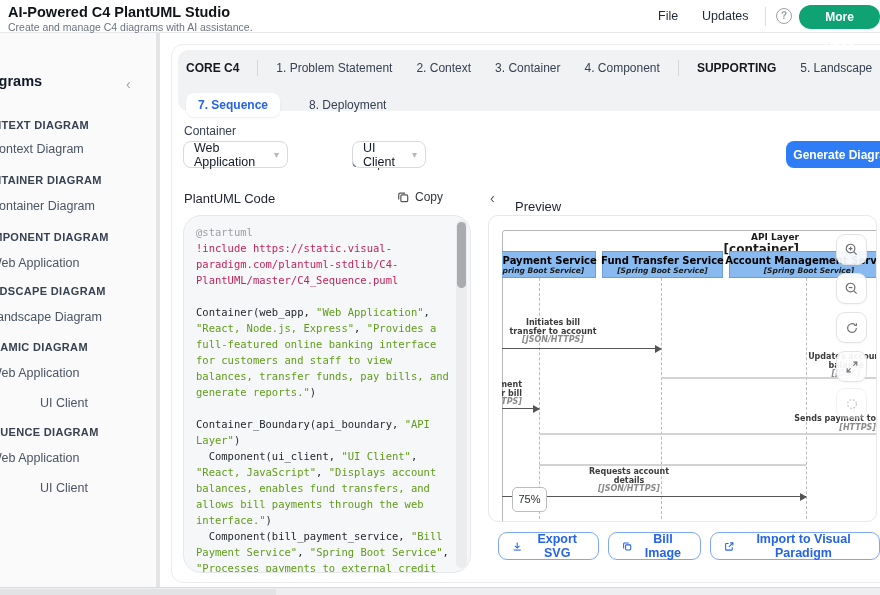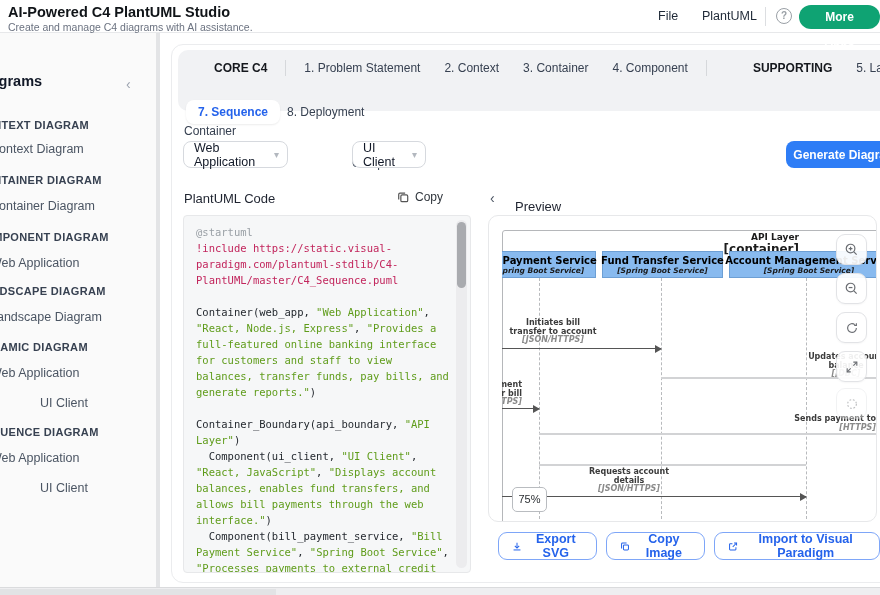--- a/index.html
+++ b/index.html
@@ -31,42 +31,42 @@
 
   
   #main-card { position:absolute; left:171px; top:44px; width:760px; height:539px;
     border:1px solid #ebecee; border-radius:12px; background:#fff; }
 
   
   #tabbar { position:absolute; left:178px; top:50px; width:720px; height:61px; background:#f1f2f4;
     border-radius:10px; z-index:5; }
   .tabrow { position:absolute; left:8px; display:flex; align-items:center; }
   #tabrow1 { top:7px; height:22px; gap:24px; }
-  #tabrow2 { top:50px; height:24px; gap:7px;text-align:center; }
+  #tabrow2 { top:43px; height:24px; gap:29px;text-align:center; }
   .tab { font-size:12px; color:#374151; white-space:nowrap; cursor:pointer; }
-  .tab-group { font-weight:700; color:#15181d;margin-left:28px; }
+  .tab-group { font-weight:700; color:#15181d; }
   .tab-divider { width:1px; height:16px; background:#d6d8db; margin:0 -6px; }
   .tab-selected { background:#fff; color:#2563eb; font-weight:600; padding:5px 12px; border-radius:8px;
     box-shadow:0 1px 2px rgba(0,0,0,.08); }
 
   
   .ctl-label { position:absolute; top:124px; font-size:12px; color:#374151; }
   .dropdown { position:absolute; top:141px; height:27px; background:#fff; border:1px solid #d6d9de;
     border-radius:8px; font-size:12.5px; color:#111827; display:flex; align-items:center;
     padding:0 8px 0 10px; gap:8px; cursor:pointer; }
   .dd-chev { color:#b3b8bf; font-size:10px; }
   #generate-btn { position:absolute; left:786px; top:141px; width:118px; height:27px; border-radius:8px;
     border:none; color:#fff; font-size:12px; font-weight:700; text-align:center; }
 
   
   #code-title { position:absolute; left:184px; top:191px; font-size:13px; color:#1f2430; }
   #copy-btn { position:absolute; left:397px; top:190px; display:flex; align-items:center; gap:6px;
     font-size:12px; color:#30363d; cursor:pointer; }
   #code-box { position:absolute; left:183px; top:215px; width:288px; height:358px; background:#f6f7f8;
-    border:1px solid #e7e8ea; border-radius:4px; overflow:hidden; }
+    border:1px solid #e7e8ea; border-radius:18px; overflow:hidden; }
   #code-lines { position:absolute; left:12px; top:8px; width:246px;
     font-family:"DejaVu Sans Mono", monospace; font-size:10.5px; line-height:16px; white-space:pre; }
   .code-line { height:16px; }
   .tok-c { color:#9aa0a6; } .tok-p { color:#c2255c; } .tok-g { color:#5f9c1a; } .tok-d { color:#24292f; }
   #code-sb-track { position:absolute; right:3px; top:4px; bottom:4px; width:11px; background:#ececee; border-radius:6px; }
   #code-sb-thumb { position:absolute; right:1px; top:2px; width:9px; height:66px; background:#a9abaf; border-radius:5px; }
 
   
   #preview-collapse { position:absolute; left:490px; top:190px; font-size:14px; color:#4b5563; cursor:pointer; }
   #preview-title { position:absolute; left:515px; top:191px; font-size:13px; color:#1f2430;margin-top:8px; }
@@ -111,21 +111,21 @@
     border-top:1px solid #dadbdd; }
   #footer-thumb { position:absolute; left:0; top:1px; width:276px; height:6px; background:#e2e3e5; }
 </style>
 </head>
 <body>
 
 <div id="header">
   <div id="app-title">AI-Powered C4 PlantUML Studio</div>
   <div id="app-subtitle">Create and manage C4 diagrams with AI assistance.</div>
   <div class="menu-item" style="left:658px;">File</div>
-  <div class="menu-item" style="left:702px;">PlantUML</div>
+  <div class="menu-item" style="left:702px;">Updates</div>
   <div id="hdr-divider"></div>
   <div id="help-btn">?</div>
   <button id="more-apps" style="background:#0fa373;">More Apps</button>
 </div>
 
 <div id="sidebar">
   <div id="sidebar-inner">
     <div class="sb-row sb-title" style="top:40px;">Diagrams</div>
     <div class="sb-row sb-section" style="top:86px;">CONTEXT DIAGRAM</div>
     <div class="sb-row sb-item" style="top:109px;">Context Diagram</div>
@@ -309,21 +309,21 @@
         <path d="M4.5 7 L8 10.5 L11.5 7"></path>
         <path d="M2.5 13.5 H13.5"></path>
     </svg>
     <span>Export SVG</span>
   </button>
   <button class="action-btn">
     <svg width="13" height="13" viewBox="0 0 16 16" fill="none" stroke-width="1.6">
       <rect x="5.5" y="5.5" width="8" height="8" rx="1.5"></rect>
         <path d="M10.5 2.5 H4 a1.5 1.5 0 0 0 -1.5 1.5 V11"></path>
     </svg>
-    <span>Copy Image</span>
+    <span>Bill Image</span>
   </button>
   <button class="action-btn">
     <svg width="13" height="13" viewBox="0 0 16 16" fill="none" stroke-width="1.6">
       <path d="M12.5 9 V12.5 a1 1 0 0 1 -1 1 H3.5 a1 1 0 0 1 -1 -1 V4.5 a1 1 0 0 1 1 -1 H7"></path>
         <path d="M9.5 2.5 H13.5 V6.5"></path>
         <path d="M13.5 2.5 L7.5 8.5"></path>
     </svg>
     <span>Import to Visual Paradigm</span>
   </button>
 </div>

